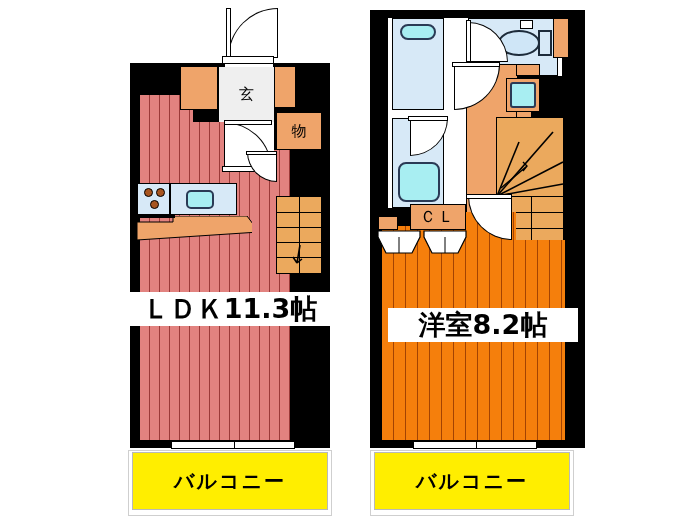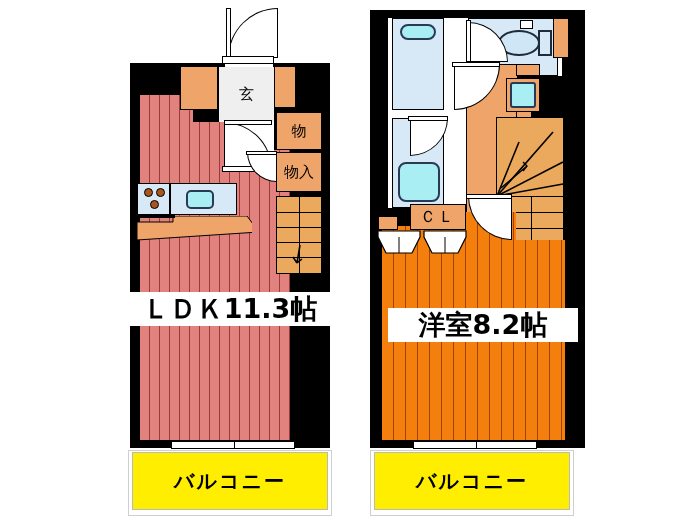--- a/index.html
+++ b/index.html
@@ -93,23 +93,20 @@
 
     <div class="fill-white" style="left:224px;top:122px;width:50px;height:48px;"></div>
     <div class="swing tr" style="left:224px;top:122px;width:48px;height:48px;"></div>
     <div class="doorleaf" style="left:224px;top:120px;width:48px;height:5px;"></div>
     <div class="whitebox" style="left:222px;top:166px;width:52px;height:6px;"></div>
 
     <div class="tan tan-label" style="left:276px;top:112px;width:46px;height:38px;">
       <span>物</span>
     </div>
 
-    <div class="tan tan-label" style="left:276px;top:152px;width:46px;height:40px;">
-      <span>物入</span>
-    </div>
 
     <div class="swing bl" style="left:247px;top:152px;width:30px;height:30px;"></div>
     <div class="doorleaf" style="left:246px;top:151px;width:31px;height:4px;"></div>
 
     <div class="stairs" style="left:276px;top:196px;width:46px;height:78px;">
       <div class="stair-mid" style="left:22px;"></div>
       <div class="stair-step" style="top:15px;"></div>
       <div class="stair-step" style="top:30px;"></div>
       <div class="stair-step" style="top:45px;"></div>
       <div class="stair-step" style="top:60px;"></div>

